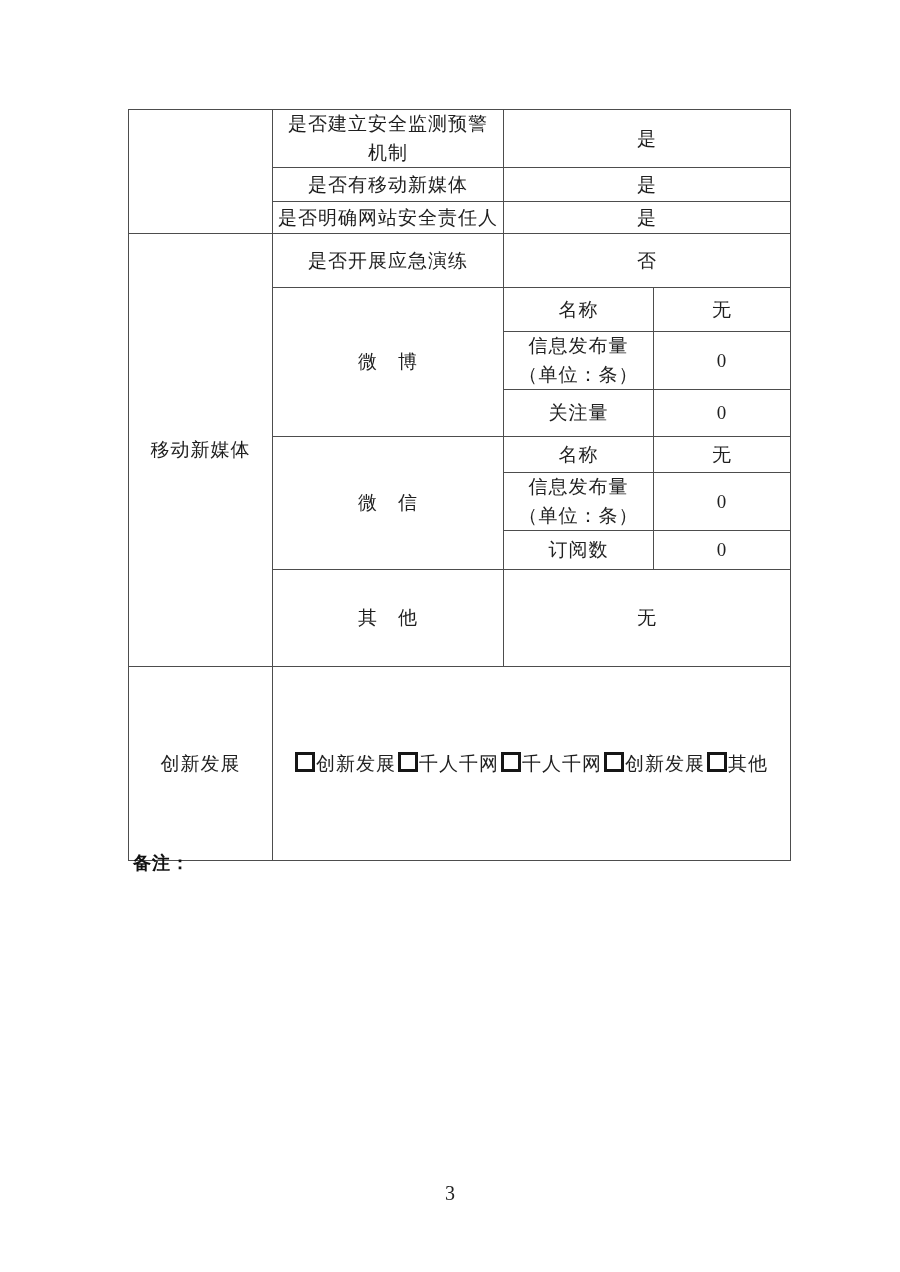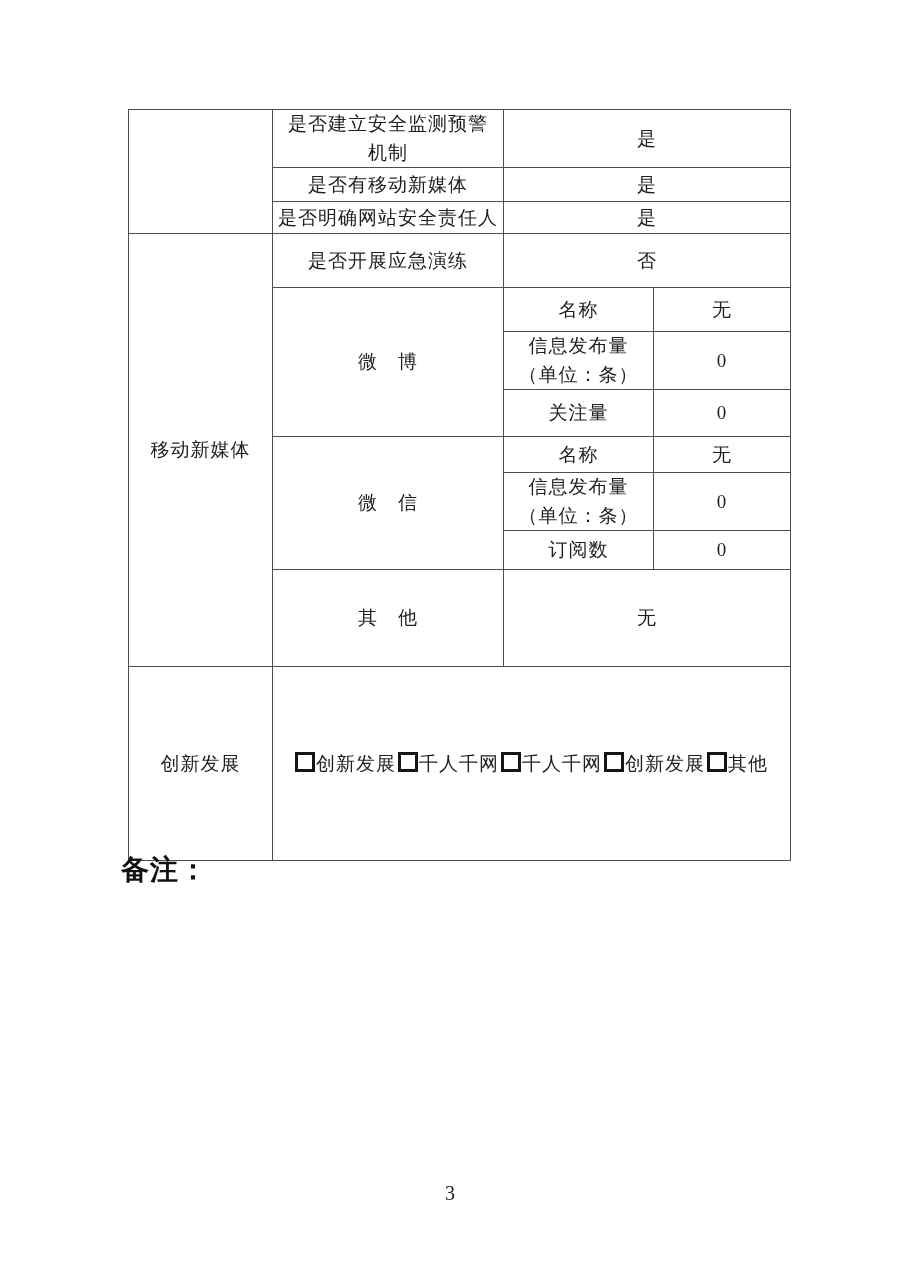--- a/index.html
+++ b/index.html
@@ -52,23 +52,23 @@
     width: 14px;
     height: 14px;
     border: 3px solid #161616;
     background: #ffffff;
     vertical-align: -2px;
     margin: 0 1px 0 2px;
   }
   .cb-group:first-child .cb { margin-left: 0; }
   .notes-label {
     position: absolute;
-    left: 121px;
+    left: 133px;
     top: 851px;
-    font-size: 28px;
+    font-size: 18px;
     font-weight: 700;
     letter-spacing: 1px;
     color: #111111;
   }
   .page-number {
     position: absolute;
     left: 0;
     top: 1182px;
     width: 900px;
     text-align: center;

